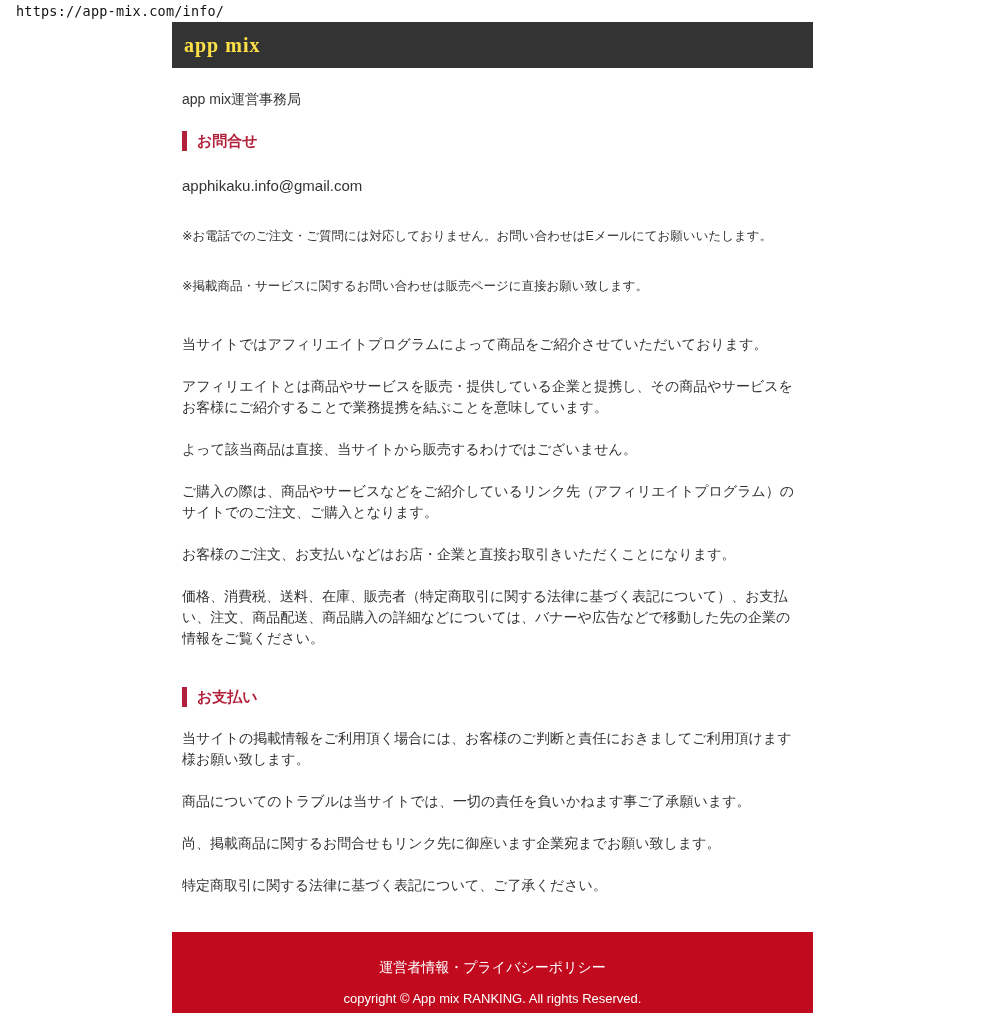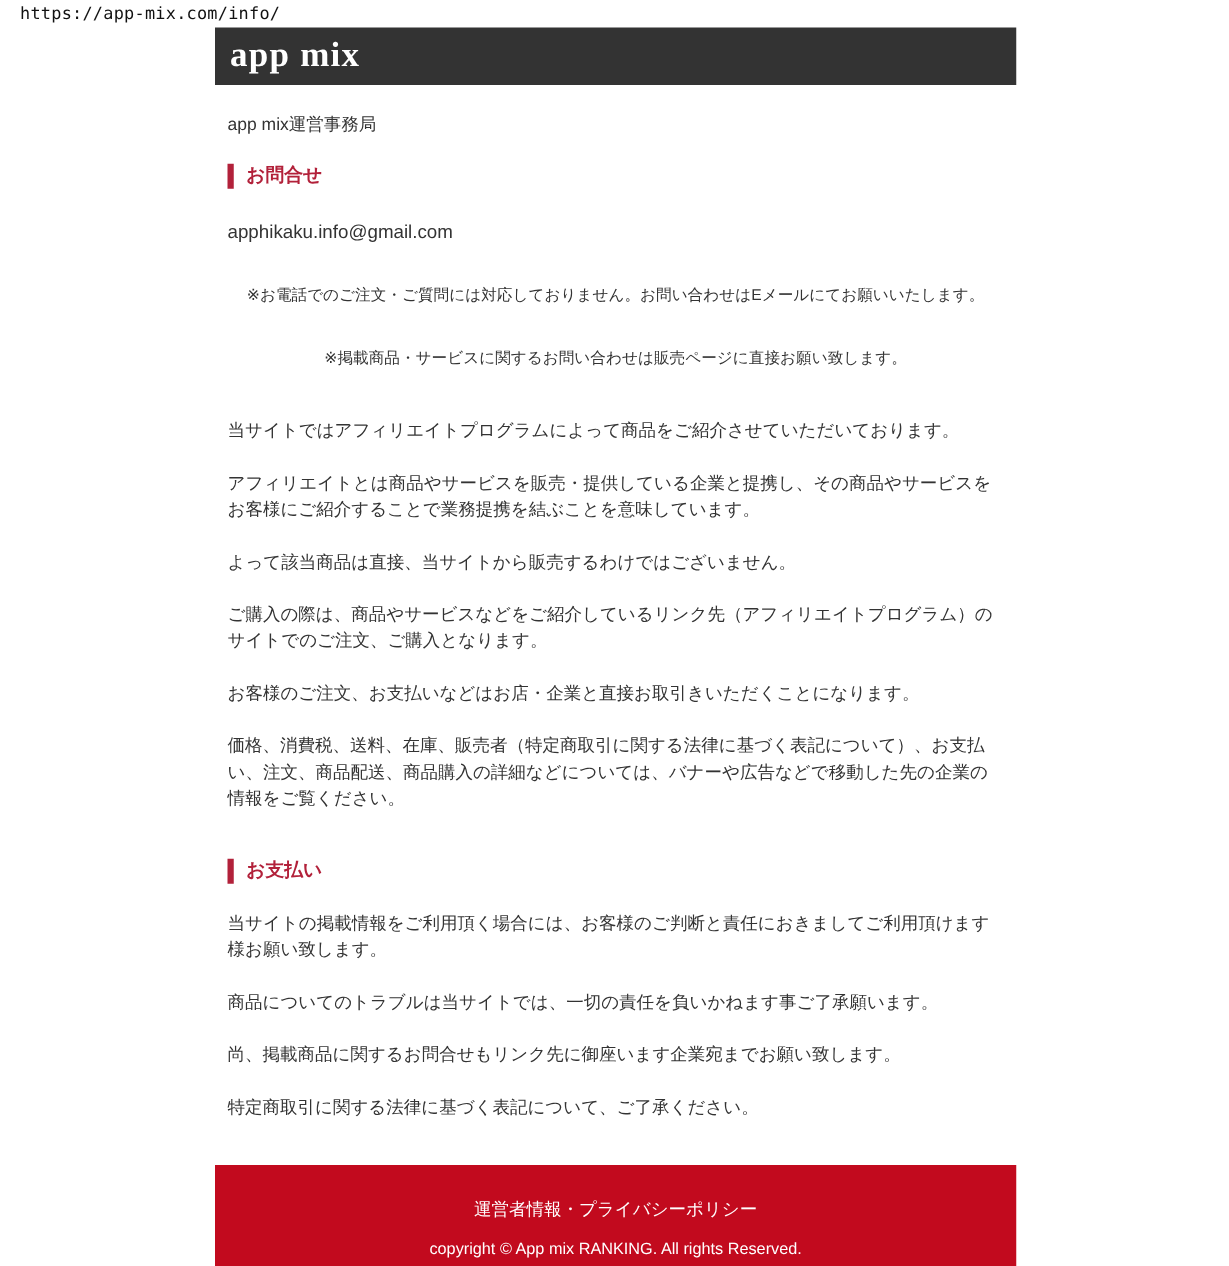--- a/index.html
+++ b/index.html
@@ -30,22 +30,22 @@
   .site-header {
     background: #333333;
     height: 46px;
     display: flex;
     align-items: center;
     padding: 0 12px;
   }
   .site-logo {
     font-family: "Liberation Serif", "DejaVu Serif", serif;
     font-weight: bold;
-    font-size: 28px;
-    color: #ffffff;
+    font-size: 20px;
+    color: #fde047;
     letter-spacing: 1px;
   }
 
   .content { padding: 0 10px; }
 
   .operator-line {
     margin-top: 21px;
     font-size: 14px;
     line-height: 21px;
     color: #333333;
@@ -59,21 +59,21 @@
     line-height: 20px;
     font-weight: bold;
     color: #b2213a;
     border-left: 5px solid #b2213a;
     padding-left: 10px;
     margin: 0 0 13px 0;
   }
 
   .content p { font-size: 14px; line-height: 21px; margin: 21px 0; color: #333333; }
   .content p.email-line { margin-top: 24px; font-size: 15px; }
-  .content p.note { font-size: 12.5px; line-height: 19px; margin: 31px 0; text-align: center; }
+  .content p.note { font-size: 12.5px; line-height: 19px; margin: 31px 0; }
 
   .site-footer {
     margin-top: 36px;
     background: #c20a1e;
     text-align: center;
     padding: 25px 10px 21px 10px;
     height: 98px;
   }
   .footer-link {
     display: inline-block;

